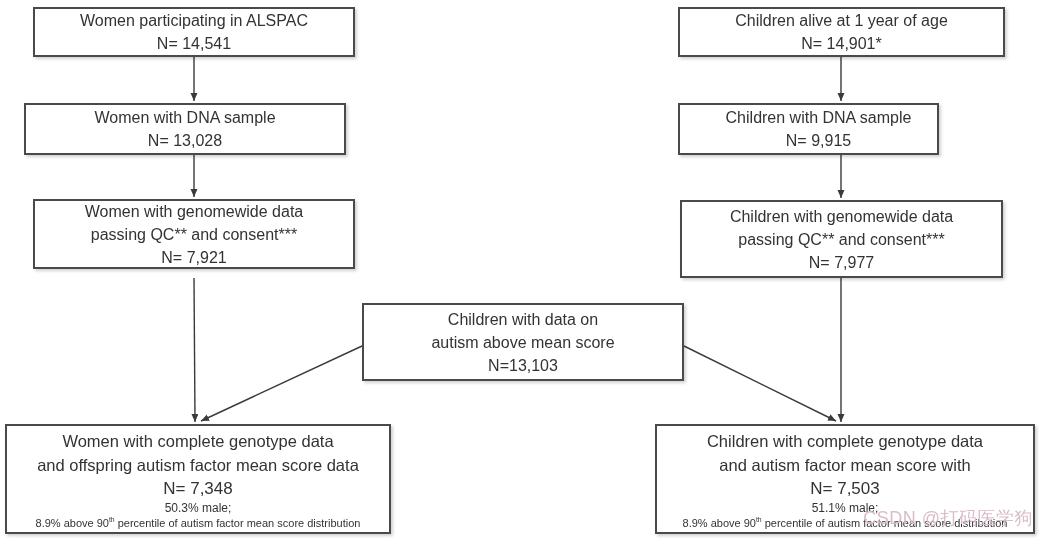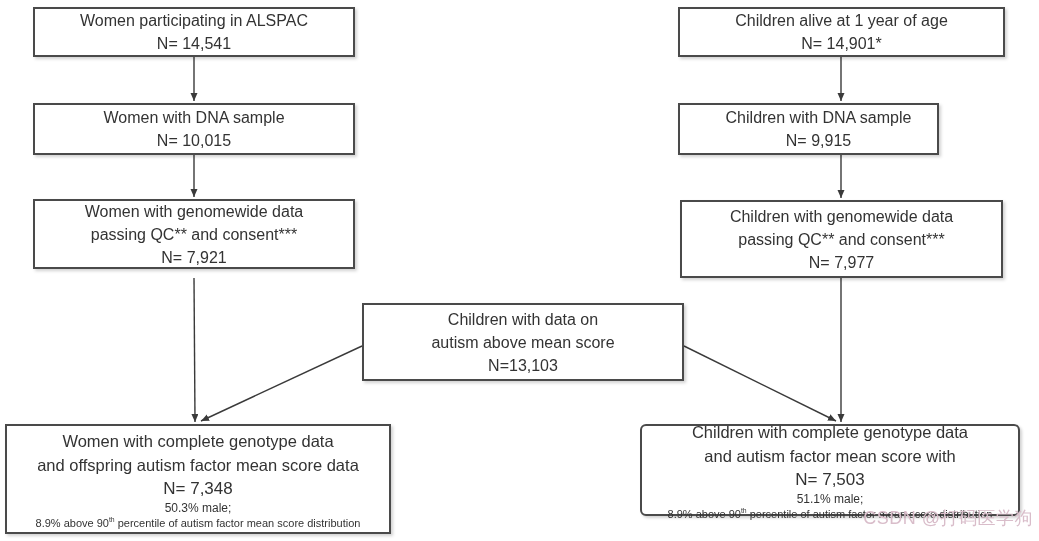--- a/index.html
+++ b/index.html
@@ -25,27 +25,27 @@
     text-align:center;padding:2px 4px;
   }
   .ln{font-size:16px;line-height:23px;white-space:nowrap;}
   .big .ln{font-size:16.5px;line-height:24px;}
   .big .nline{font-size:17px;line-height:24px;}
   .sub{font-size:12px;line-height:15px;white-space:nowrap;text-align:right;}
   .subsm{font-size:11px;line-height:14px;white-space:nowrap;}
   sup{font-size:0.62em;vertical-align:super;line-height:0;}
   
   #b-left1 {left:33px; top:7px;  width:322px;height:50px;}
-  #b-left2 {left:33px; top:103px;width:322px;height:52px;}
+  #b-left2 {left:24px; top:103px;width:322px;height:52px;}
   #b-left3 {left:33px; top:199px;width:322px;height:70px;}
   #b-left4 {left:5px;  top:424px;width:386px;height:110px;}
   #b-right1{left:678px;top:7px;  width:327px;height:50px;}
   #b-right2{left:678px;top:103px;width:261px;height:52px;padding-left:24px;}
   #b-right3{left:680px;top:200px;width:323px;height:78px;}
-  #b-right4{left:640px;top:424px;width:380px;height:92px;border-radius:6px;}
+  #b-right4{left:655px;top:424px;width:380px;height:110px;}
   #b-middle{left:362px;top:303px;width:322px;height:78px;}
   .watermark{
     position:absolute;top:506px;right:6px;z-index:5;
     font-size:18px;color:var(--watermark);letter-spacing:0.5px;
     pointer-events:none;white-space:nowrap;
   }
 </style>
 </head>
 <body>
 
@@ -70,21 +70,21 @@
     <path class="diag" d="M684,346 L836,421" marker-end="url(#ah)"></path>
   </svg>
 
   <div class="box" id="b-left1">
     <div class="ln">Women participating in ALSPAC</div>
     <div class="ln nline">N= 14,541</div>
   </div>
 
   <div class="box" id="b-left2">
     <div class="ln">Women with DNA sample</div>
-    <div class="ln nline">N= 10,015</div>
+    <div class="ln nline">N= 13,028</div>
   </div>
 
   <div class="box" id="b-left3">
     <div class="ln">Women with genomewide data</div>
     <div class="ln">passing QC** and consent***</div>
     <div class="ln nline">N= 7,921</div>
   </div>
 
   <div class="box big" id="b-left4">
     <div class="ln">Women with complete genotype data</div>

